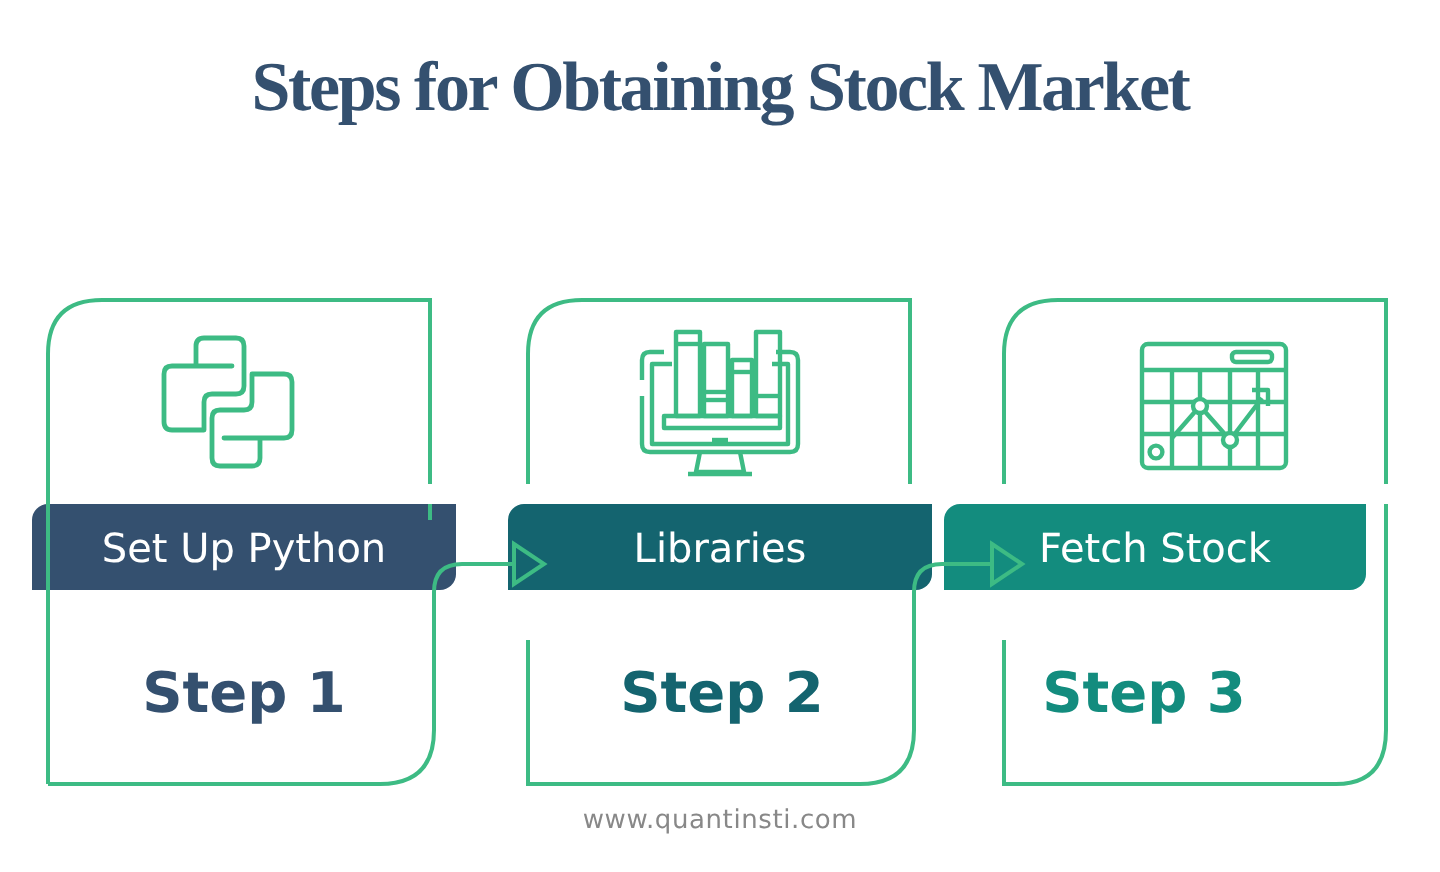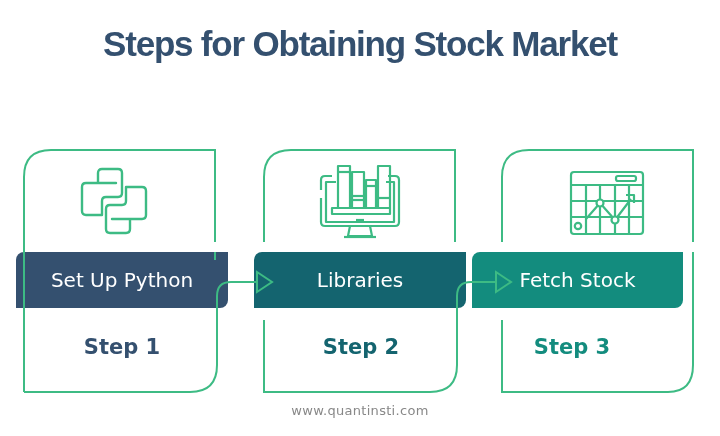--- a/index.html
+++ b/index.html
@@ -2,35 +2,35 @@
 <html><head>
 <meta charset="utf-8">
 <style>
   html, body { margin: 0; padding: 0; }
   body {
     width: 720px; height: 436px; background: #ffffff; position: relative; overflow: hidden;
     font-family: "DejaVu Sans", sans-serif;
   }
   .title {
     position: absolute; left: 0; top: 22px; width: 720px; text-align: center;
-    font-family: Liberation Sans, sans-serif; font-weight: bold;
+    font-family: Liberation Serif, serif; font-weight: bold;
     font-size: 35px; line-height: 44px; color: #34506f; letter-spacing: -1.2px;
   }
   .title span { display: block; }
   .frame-svg { position: absolute; left: 0; top: 0; width: 720px; height: 436px; }
   .banner {
-    position: absolute; top: 252px; height: 56px; color: #ffffff;
+    position: absolute; top: 252px; height: 43px; color: #ffffff;
     display: flex; flex-direction: column; justify-content: center; align-items: center;
     font-size: 20px; line-height: 26px; text-align: center;
     border-top-left-radius: 8px; border-bottom-right-radius: 8px;
   }
   .banner span { display: block; white-space: nowrap; }
   .step-label {
     position: absolute; top: 333px; width: 200px; text-align: center;
-    font-size: 21px; font-weight: bold; line-height: 28px;
+    font-size: 28px; font-weight: bold; line-height: 28px;
   }
   .footer {
     position: absolute; top: 403px; left: 0; width: 720px; text-align: center;
     font-size: 13px; color: #888888; letter-spacing: 0.3px;
   }
   .icon { position: absolute; }
 </style>
 </head>
 <body>
 

